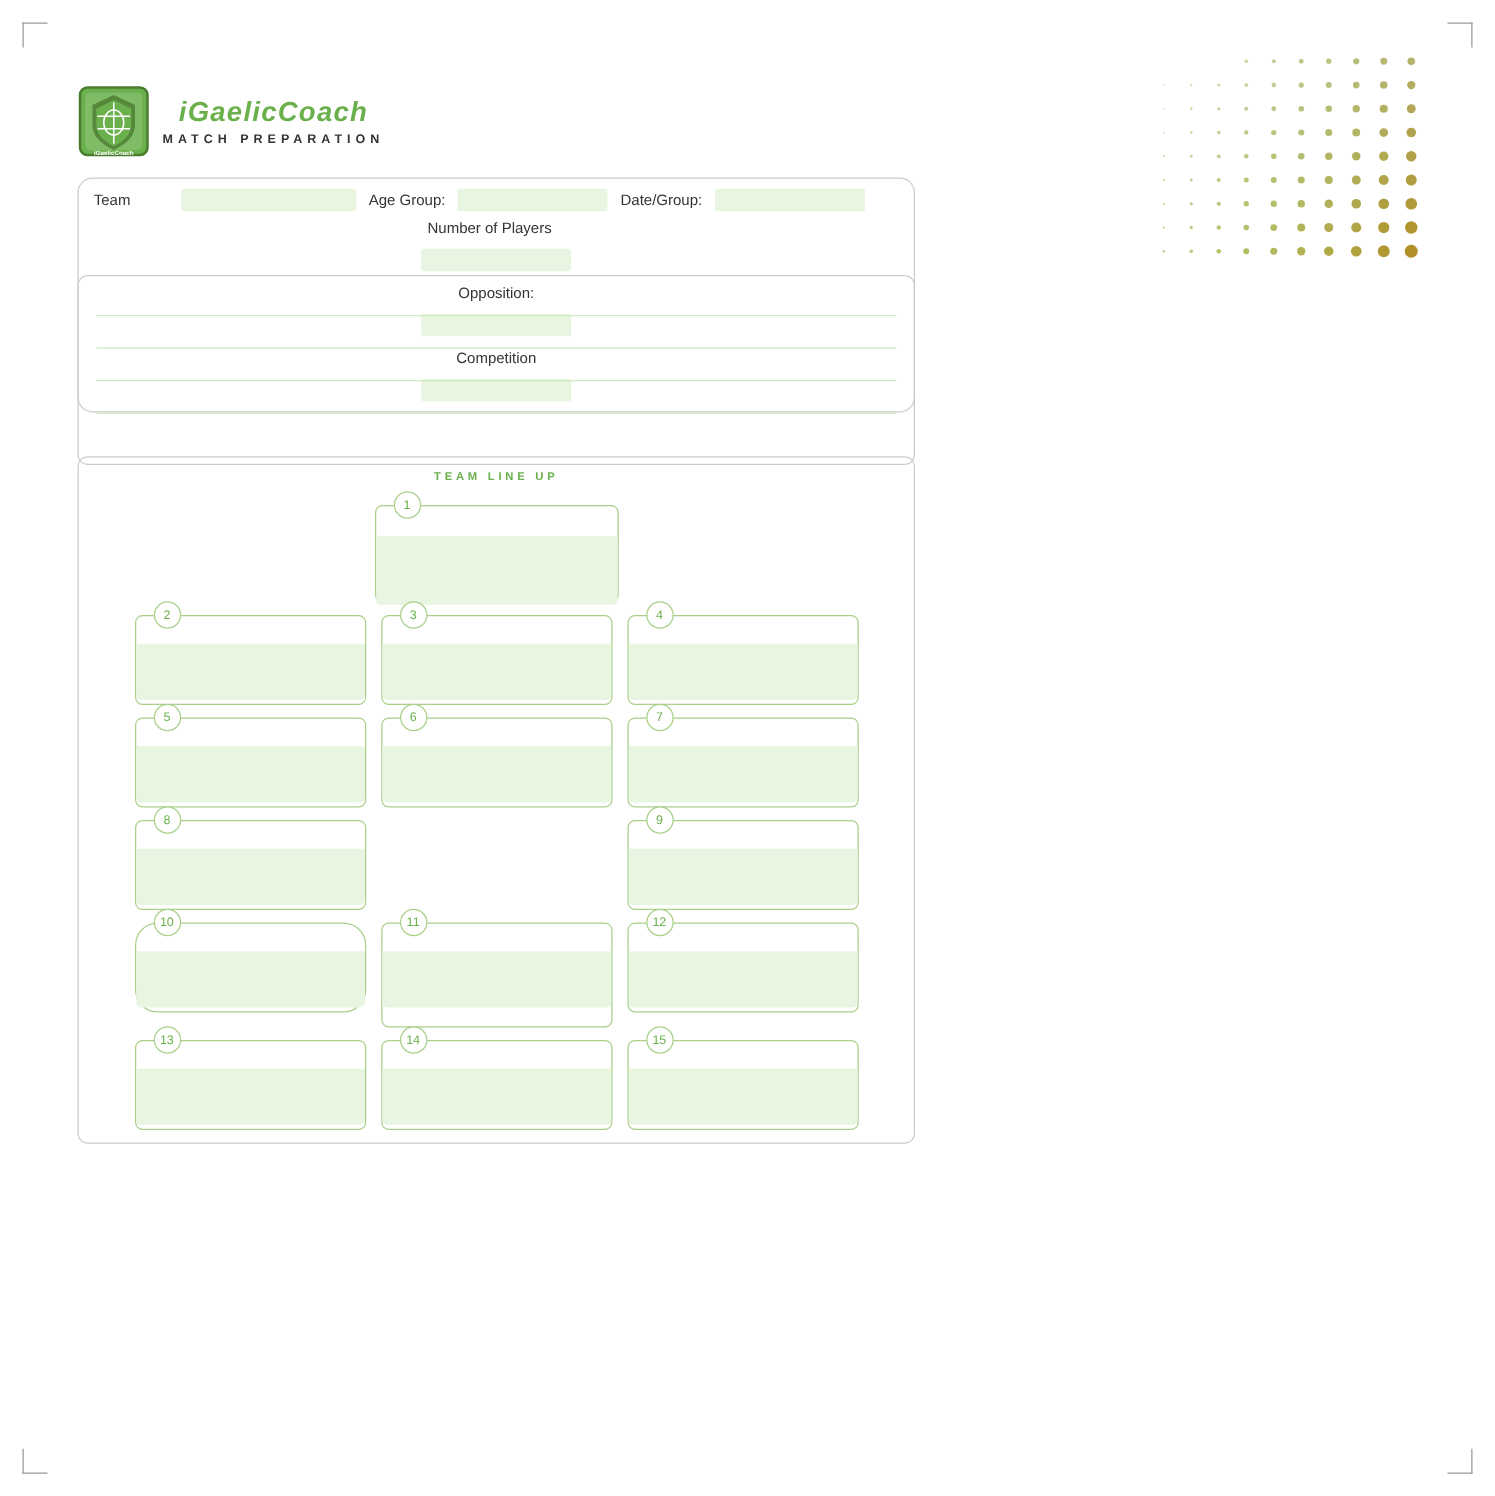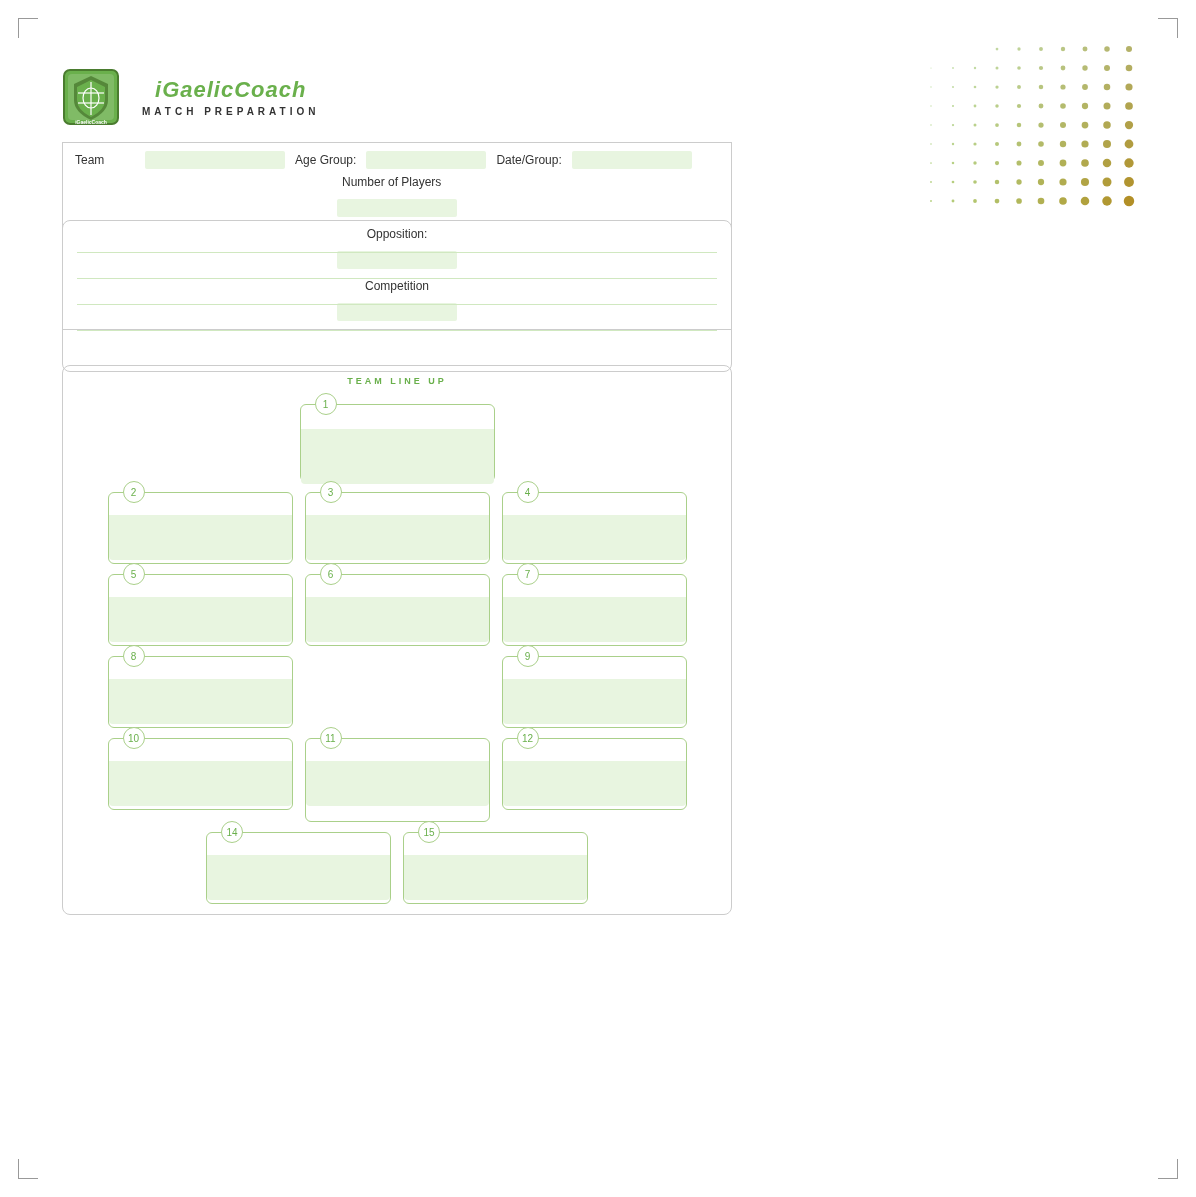--- a/index.html
+++ b/index.html
@@ -40,21 +40,21 @@
       height: 200px;
     }
 
     
     .header {
       position: absolute;
       top: 68px;
       left: 62px;
       display: flex;
       align-items: center;
-      gap: 12px;
+      gap: 0;
     }
 
     .logo-container {
       width: 58px;
       height: 58px;
       margin-right: 10px;
     }
 
     .logo-svg { width: 58px; height: 58px; }
 
@@ -82,21 +82,21 @@
       margin-top: 2px;
     }
 
     
     .info-bar {
       position: absolute;
       top: 142px;
       left: 62px;
       width: 670px;
       border: 1px solid #ccc;
-      border-radius: 0;
+      border-radius: 12px;
       padding: 8px 12px;
     }
 
     .info-row {
       display: flex;
       align-items: center;
       gap: 10px;
       margin-bottom: 6px;
     }
     .info-row:last-child { margin-bottom: 0; flex-direction: column; }
@@ -417,36 +417,40 @@
           <div class="card-inner-med"></div>
         </div>
         <div style="width:185px;"></div>
         <div class="player-card card-md" style="height:72px;">
           <div class="player-number">9</div>
           <div class="card-inner-med"></div>
         </div>
       </div>
 
       <div class="lineup-row">
-        <div class="player-card card-md" style="height:72px;">
+        <div class="player-card card-md" style="height:72px;border-radius:18px;">
           <div class="player-number">10</div>
           <div class="card-inner-med"></div>
         </div>
         <div class="player-card card-md" style="height:84px;">
           <div class="player-number">11</div>
           <div class="card-inner-med"></div>
         </div>
         <div class="player-card card-md" style="height:72px;">
           <div class="player-number">12</div>
           <div class="card-inner-med"></div>
         </div>
       </div>
 
       <div class="lineup-row">
         <div class="player-card card-md" style="height:72px;">
+          <div class="player-number">13</div>
+          <div class="card-inner-med"></div>
+        </div>
+        <div class="player-card card-md" style="height:72px;">
           <div class="player-number">14</div>
           <div class="card-inner-med"></div>
         </div>
         <div class="player-card card-md" style="height:72px;">
           <div class="player-number">15</div>
           <div class="card-inner-med"></div>
         </div>
       </div>
 
     </div>

